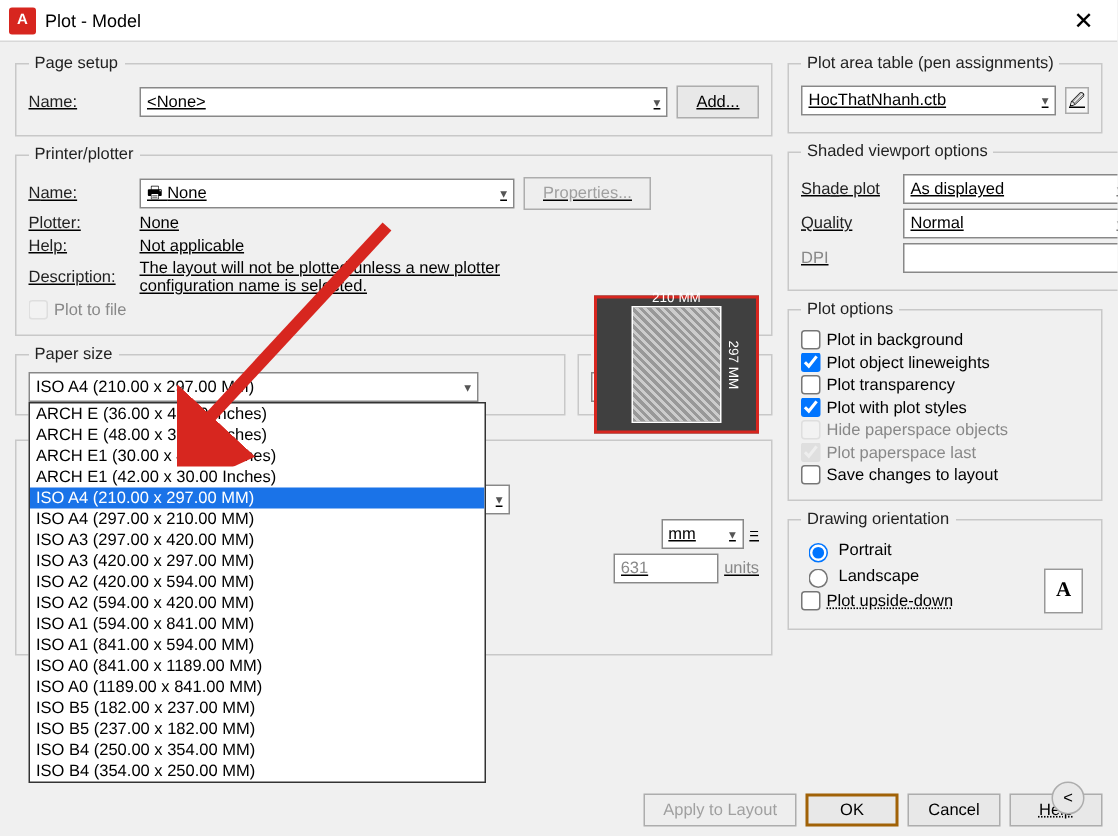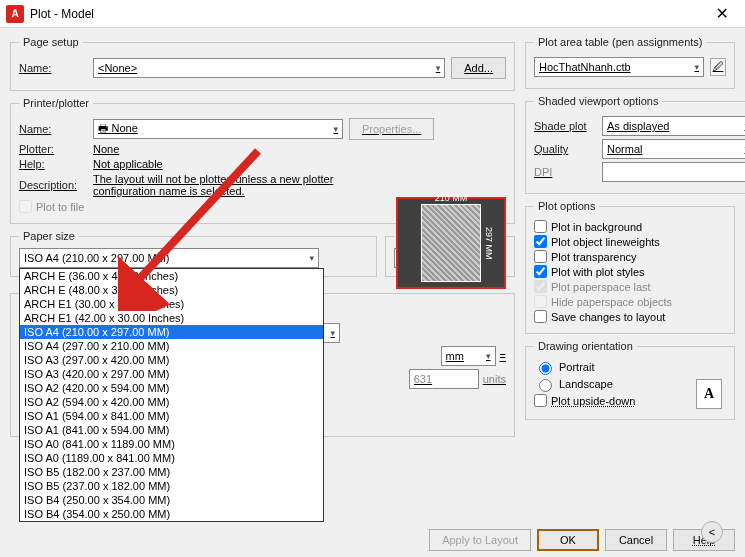--- a/index.html
+++ b/index.html
@@ -235,26 +235,26 @@
         </label>
       <label class="chk">
           <input type="checkbox" style="">
           <span>Plot transparency</span>
         </label>
       <label class="chk">
           <input type="checkbox" checked="" style="">
           <span>Plot with plot styles</span>
         </label>
       <label class="chk dim">
+          <input type="checkbox" disabled="" style="">
+          <span>Hide paperspace objects</span>
+        </label>
+      <label class="chk dim">
           <input type="checkbox" checked="" disabled="" style="">
           <span>Plot paperspace last</span>
-        </label>
-      <label class="chk dim">
-          <input type="checkbox" disabled="" style="">
-          <span>Hide paperspace objects</span>
         </label>
       <label class="chk">
           <input type="checkbox" style="">
           <span>Save changes to layout</span>
         </label>
     </fieldset>
 
     <fieldset class="rel" style="height:80px">
       <legend>Drawing orientation</legend>
       <label class="radio">

